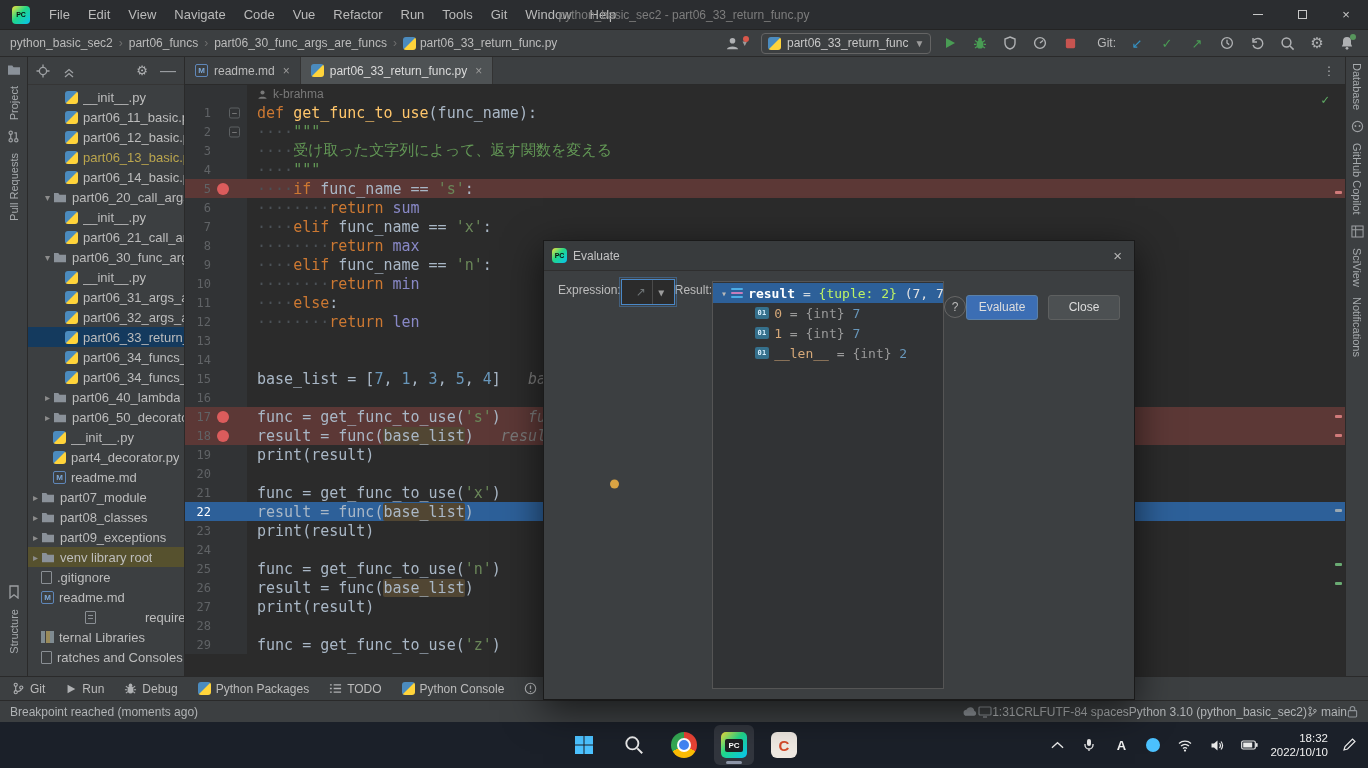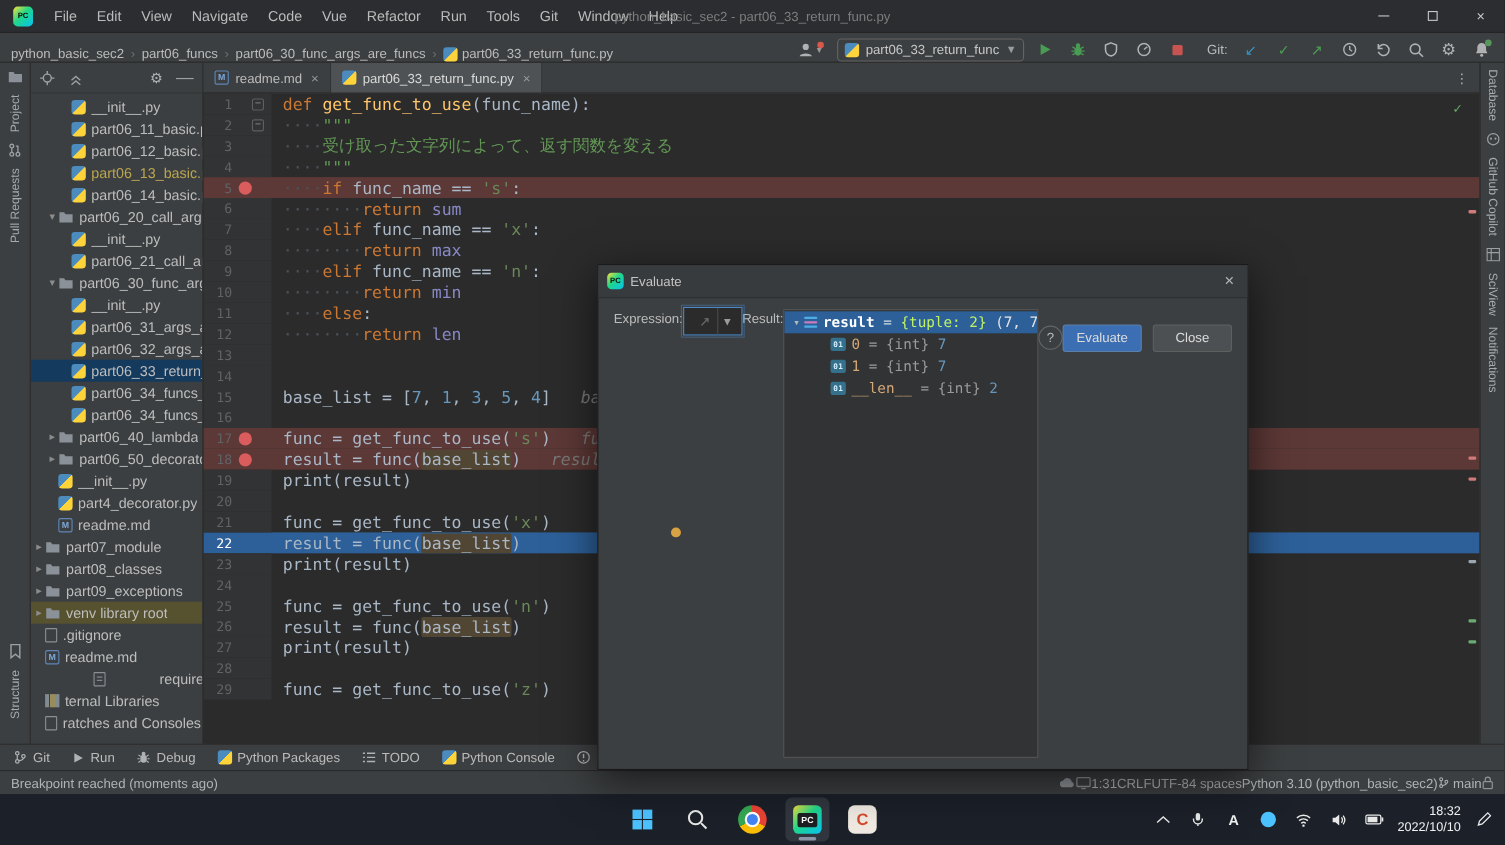--- a/index.html
+++ b/index.html
@@ -14,21 +14,21 @@
   .pc-logo.sm{width:15px;height:15px;margin:0 6px 0 8px}
   .menus{display:flex}
   .menu-item{padding:0 9px;line-height:30px;cursor:default}
   .win-title{position:absolute;left:50%;transform:translateX(-50%);color:#7d7d7d;font-size:12px;white-space:nowrap}
   .win-btns{margin-left:auto;display:flex;height:30px}
   .win-btn{width:44px;height:30px;display:flex;align-items:center;justify-content:center;color:#c8c8c8}
   .min-glyph{display:inline-block;width:10px;height:1px;background:#c8c8c8}
   .max-glyph{display:inline-block;width:9px;height:9px;border:1px solid #c8c8c8}
 
   
-  .toolbar{height:27px;background:#3c3f41;border-bottom:1px solid #2a2a2a;display:flex;align-items:flex-end;font-size:12px;color:#bbbbbb;padding:0 10px;position:relative}
+  .toolbar{height:27px;background:#3c3f41;border-bottom:1px solid #2a2a2a;display:flex;align-items:center;font-size:12px;color:#bbbbbb;padding:0 10px;position:relative}
   .breadcrumbs{display:flex;align-items:center;gap:4px;white-space:nowrap}
   .crumb{color:#bbbbbb}
   .crumb-sep{color:#6e6e6e;padding:0 2px}
   .toolbar-right{margin-left:auto;display:flex;align-items:center;gap:8px}
   .avatar-wrap{display:flex;align-items:center;gap:2px;position:relative;margin-right:6px}
   .avatar-badge{position:absolute;right:-2px;top:0;width:6px;height:6px;border-radius:50%;background:#d9584b}
   .run-combo{display:flex;align-items:center;gap:6px;height:21px;background:#3c3f41;border:1px solid #646464;border-radius:4px;padding:0 6px;min-width:168px;color:#c7c7c7}
   .run-combo .dd{margin-left:auto;color:#9b9b9b;font-size:10px}
   .tb-ic{width:22px;height:22px;display:flex;align-items:center;justify-content:center}
   .glyph-teal{color:#3592c4;font-size:13px}
@@ -530,20 +530,30 @@
               <span class="icon ic-py"></span>
               <span class="tab-label">part06_33_return_func.py</span>
               <span class="close">×</span>
             </div>
           </span>
         <span class="tab-right">
           <span>⋮</span>
         </span>
       </div>
       <div class="editor">
+        <div class="author-line">
+          <span class="gutspace"></span>
+          <span class="atext">
+            <svg width="11" height="11" viewBox="0 0 16 16">
+                <circle cx="8" cy="5" r="3" fill="#787878"></circle>
+                <path d="M2 14c1-3.6 11-3.6 12 0z" fill="#787878"></path>
+              </svg>
+            <span>k-brahma</span>
+          </span>
+        </div>
         <div id="code-area">
             <div class="cl"><div class="gut"><span class="lnum">1</span><span class="gmark"><span class="fold">−</span></span></div><div class="ltext"><span class="tk-k">def </span><span class="tk-f">get_func_to_use</span><span class="tk-p">(func_name):</span></div></div>
             <div class="cl"><div class="gut"><span class="lnum">2</span><span class="gmark"><span class="fold">−</span></span></div><div class="ltext"><span class="tk-w">····</span><span class="tk-d">"""</span></div></div>
             <div class="cl"><div class="gut"><span class="lnum">3</span><span class="gmark"></span></div><div class="ltext"><span class="tk-w">····</span><span class="tk-d">受け取った文字列によって、返す関数を変える</span></div></div>
             <div class="cl"><div class="gut"><span class="lnum">4</span><span class="gmark"></span></div><div class="ltext"><span class="tk-w">····</span><span class="tk-d">"""</span></div></div>
             <div class="cl bp"><div class="gut"><span class="lnum">5</span><span class="gmark"><span class="bpdot"></span></span></div><div class="ltext"><span class="tk-w">····</span><span class="tk-k">if </span><span class="tk-p">func_name == </span><span class="tk-s">'s'</span><span class="tk-p">:</span></div></div>
             <div class="cl"><div class="gut"><span class="lnum">6</span><span class="gmark"></span></div><div class="ltext"><span class="tk-w">········</span><span class="tk-k">return </span><span class="tk-b">sum</span></div></div>
             <div class="cl"><div class="gut"><span class="lnum">7</span><span class="gmark"></span></div><div class="ltext"><span class="tk-w">····</span><span class="tk-k">elif </span><span class="tk-p">func_name == </span><span class="tk-s">'x'</span><span class="tk-p">:</span></div></div>
             <div class="cl"><div class="gut"><span class="lnum">8</span><span class="gmark"></span></div><div class="ltext"><span class="tk-w">········</span><span class="tk-k">return </span><span class="tk-b">max</span></div></div>
             <div class="cl"><div class="gut"><span class="lnum">9</span><span class="gmark"></span></div><div class="ltext"><span class="tk-w">····</span><span class="tk-k">elif </span><span class="tk-p">func_name == </span><span class="tk-s">'n'</span><span class="tk-p">:</span></div></div>

